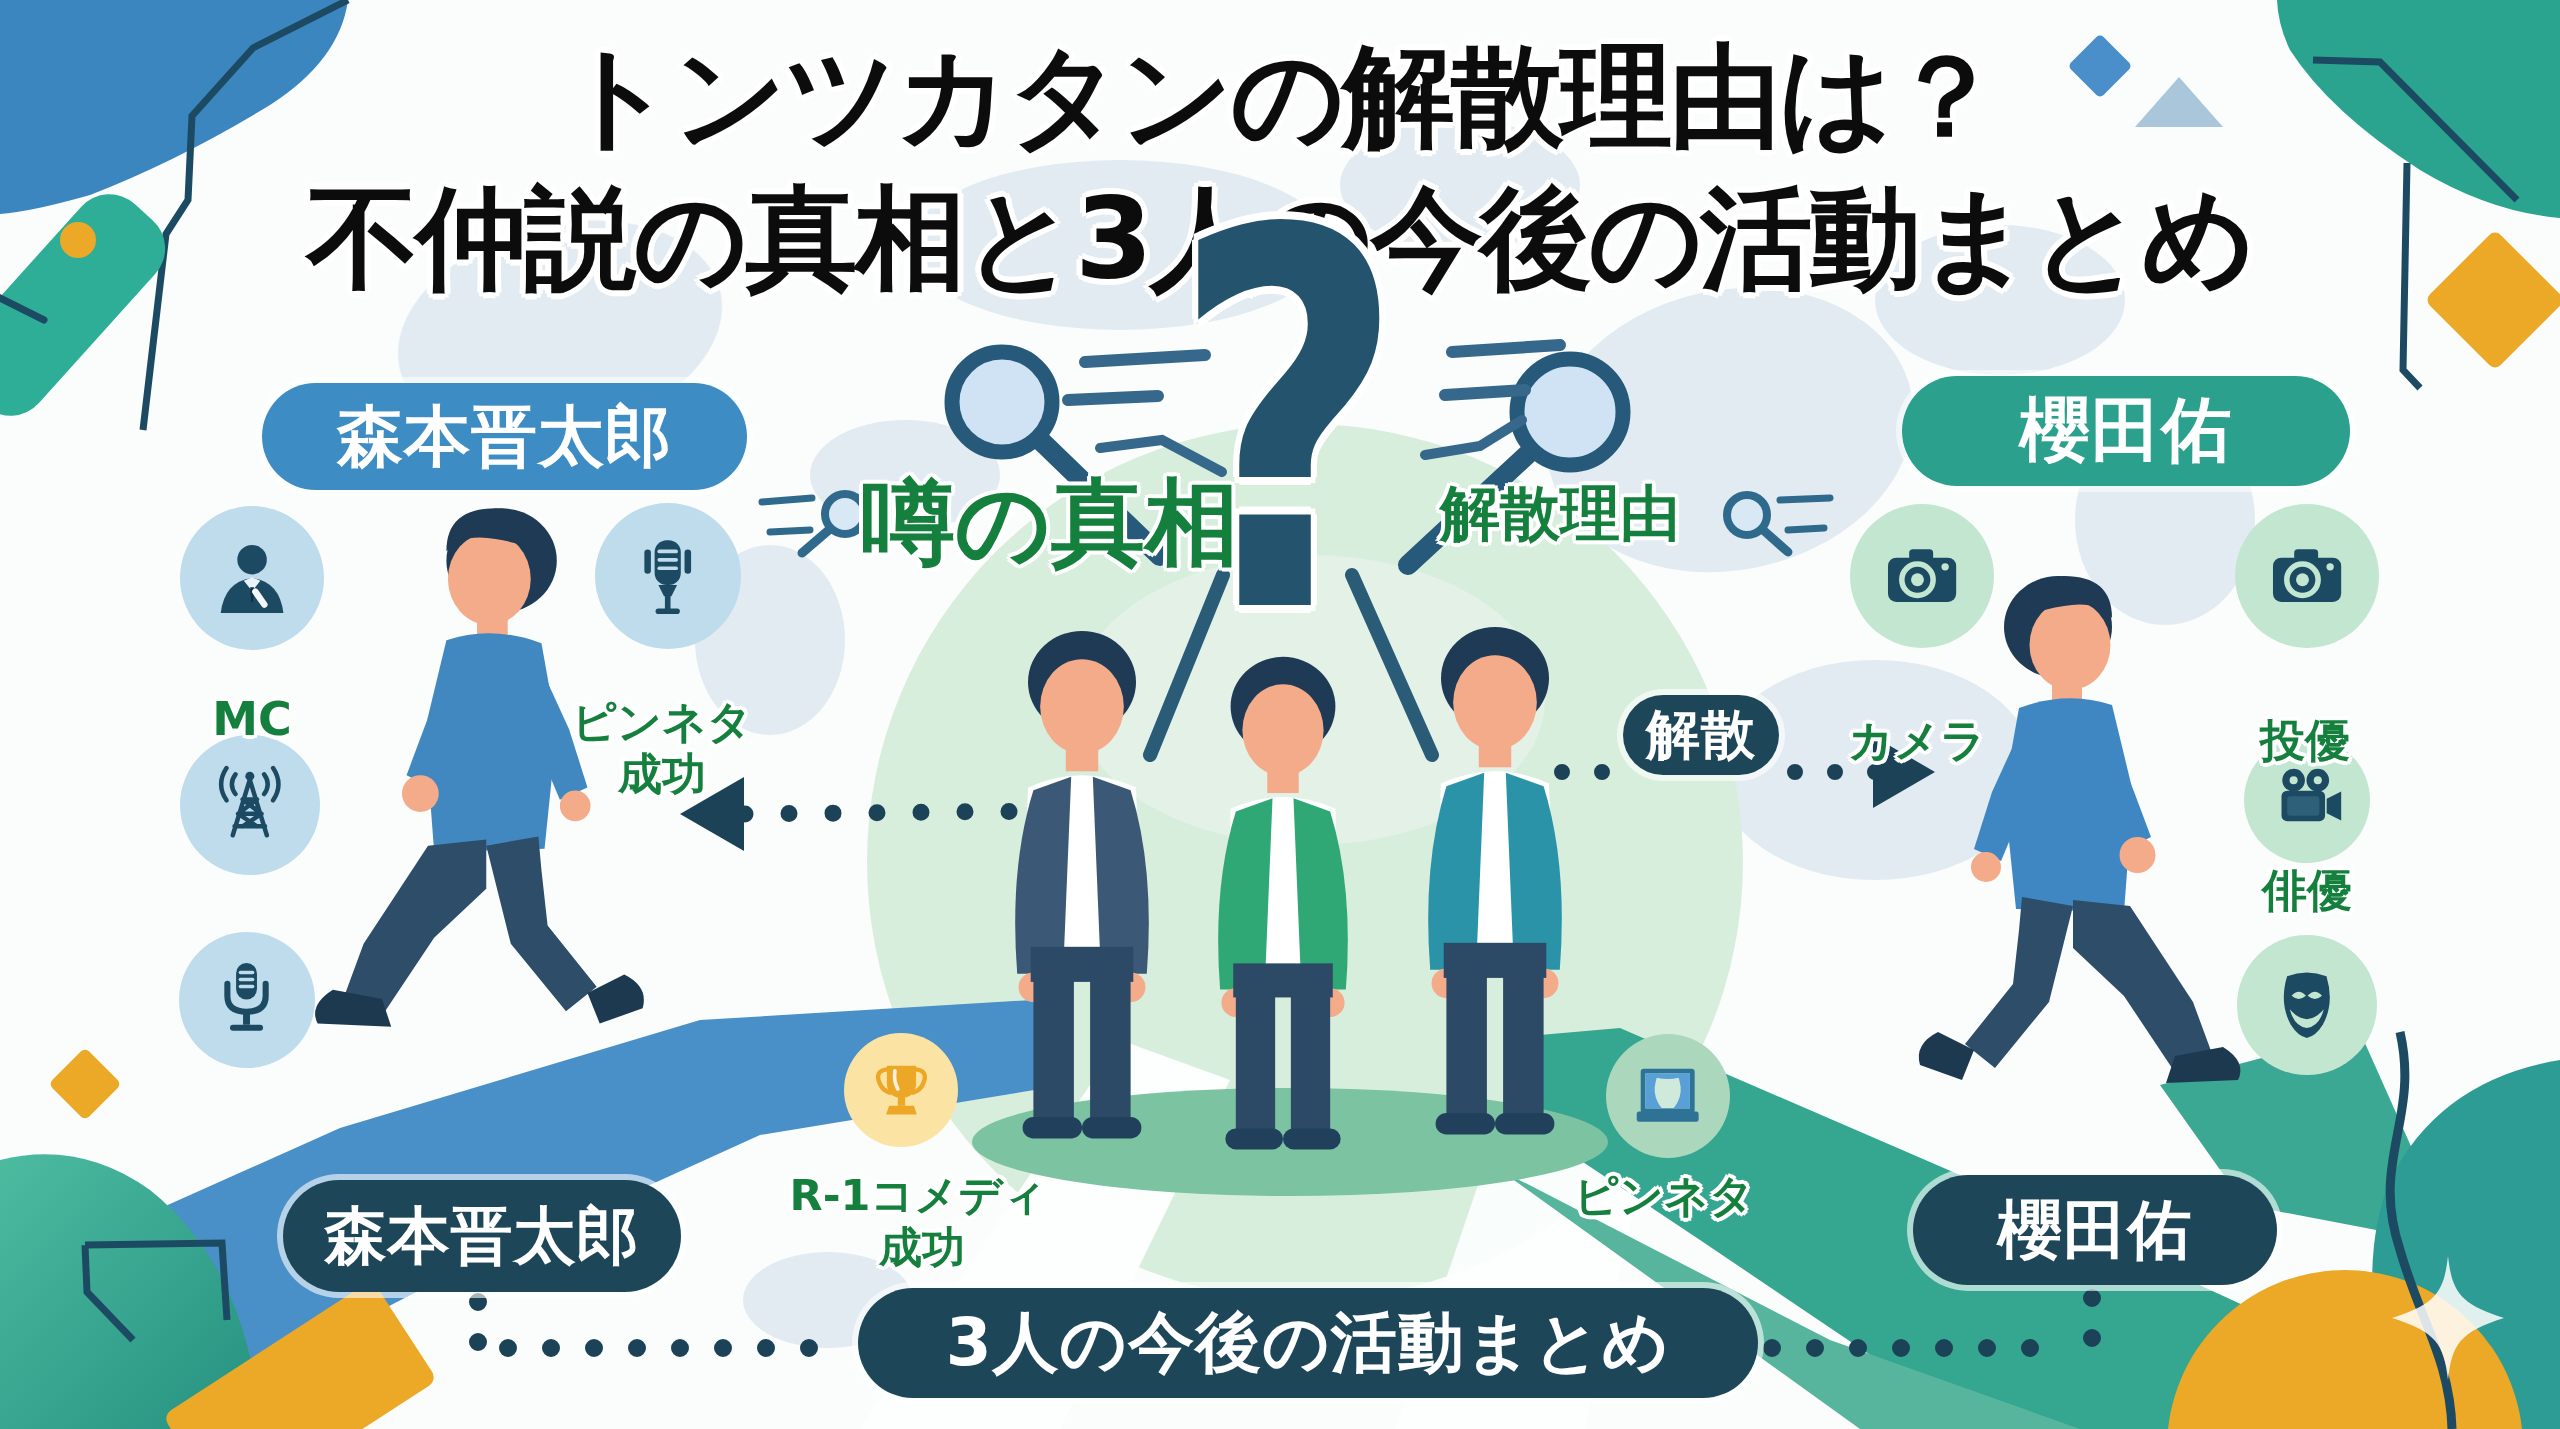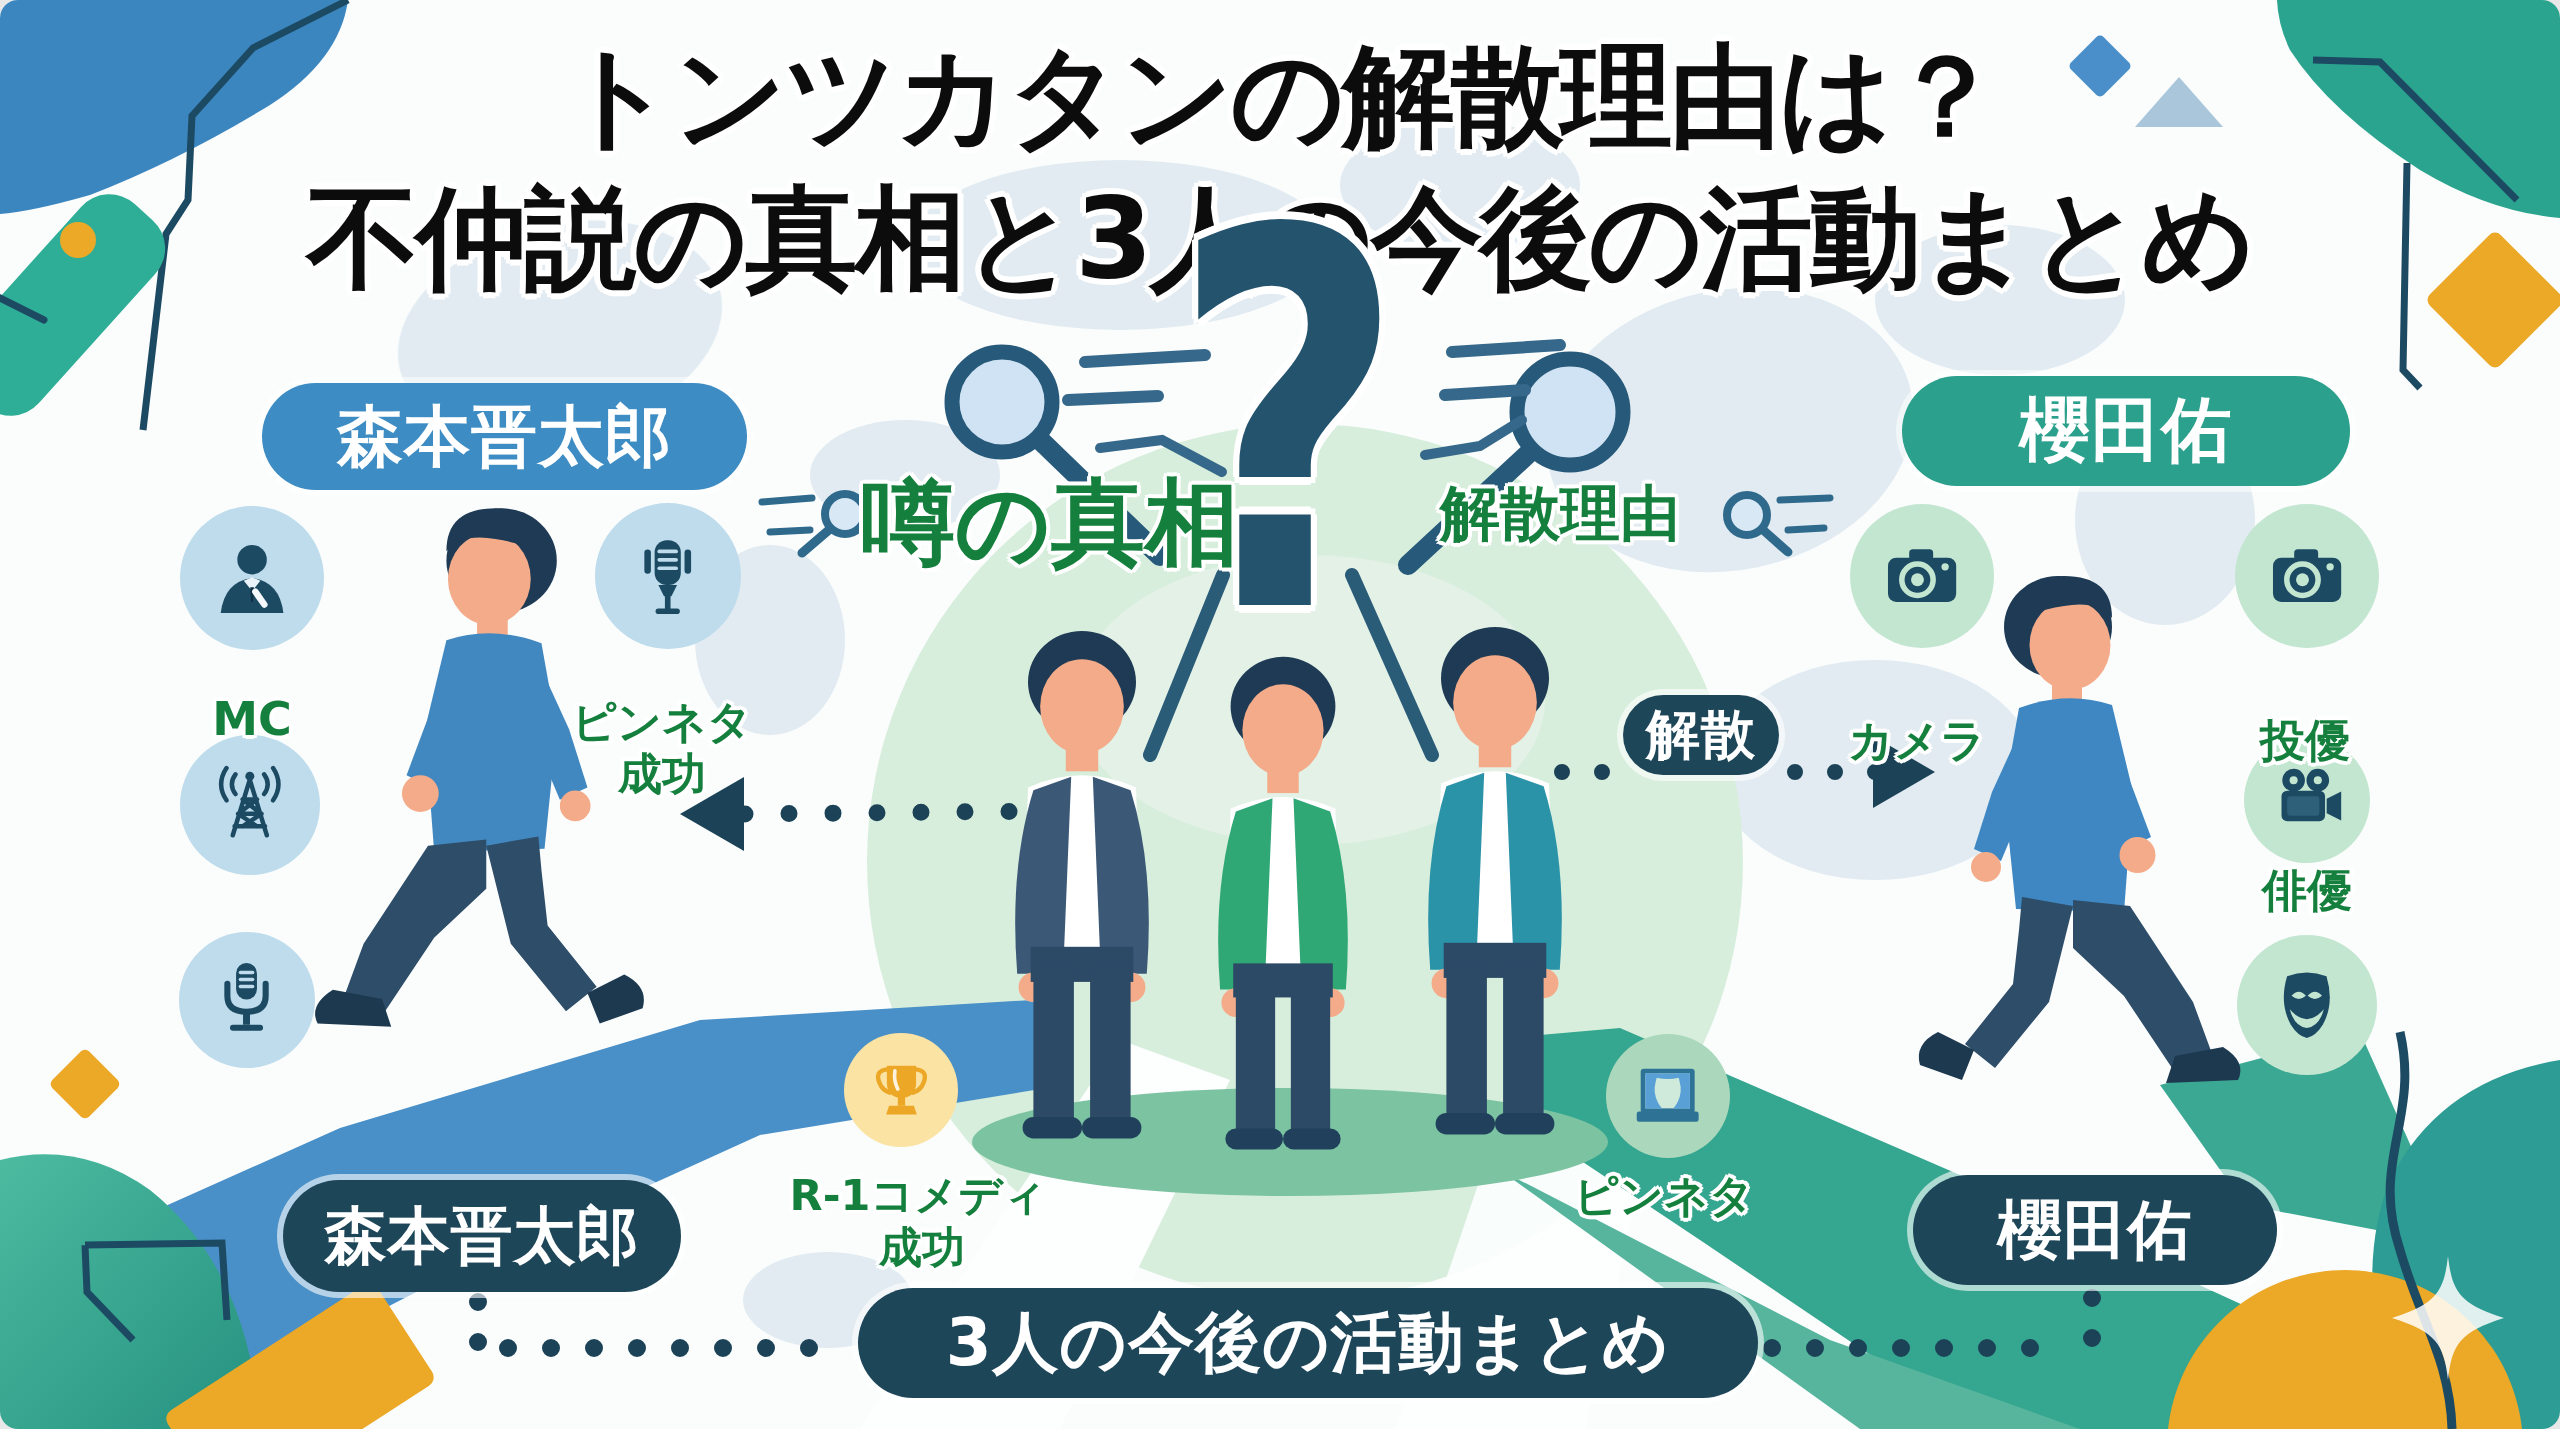--- a/index.html
+++ b/index.html
@@ -1,20 +1,19 @@
 <!DOCTYPE html>
 <html><head>
 <meta charset="utf-8">
 <style>
   html,body{margin:0;padding:0;background:#e8e8e8;}
   .canvas{
     position:relative; width:2560px; height:1429px; overflow:hidden;
     background:#fbfdfd;
     font-family:"DejaVu Sans", sans-serif;
-    border-radius:18px;
   }
   .abs{position:absolute;}
   svg{display:block;}
   
   .ow{ text-shadow:-4px 0 #fff,4px 0 #fff,0 -4px #fff,0 4px #fff,
        -3px -3px #fff,3px -3px #fff,-3px 3px #fff,3px 3px #fff; }
   .title{ position:absolute; left:0; width:100%; text-align:center;
     font-weight:800; color:#0c0c0c; letter-spacing:-3px; line-height:1;
     font-size:112px;
     text-shadow:-6px 0 #fff,6px 0 #fff,0 -6px #fff,0 6px #fff,

